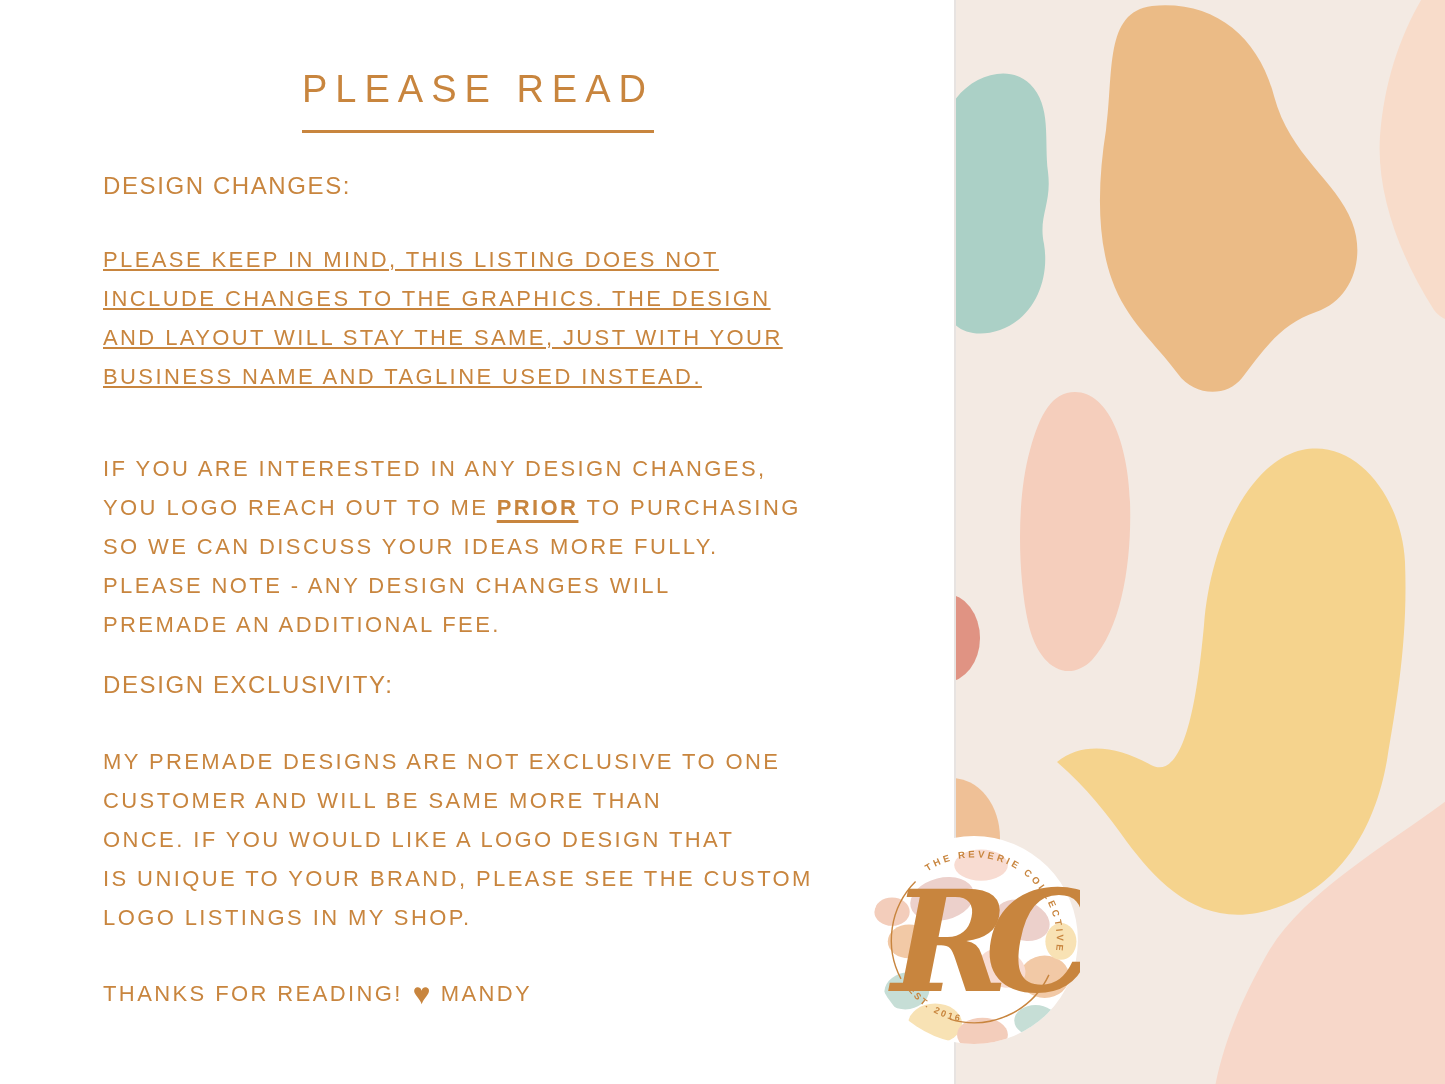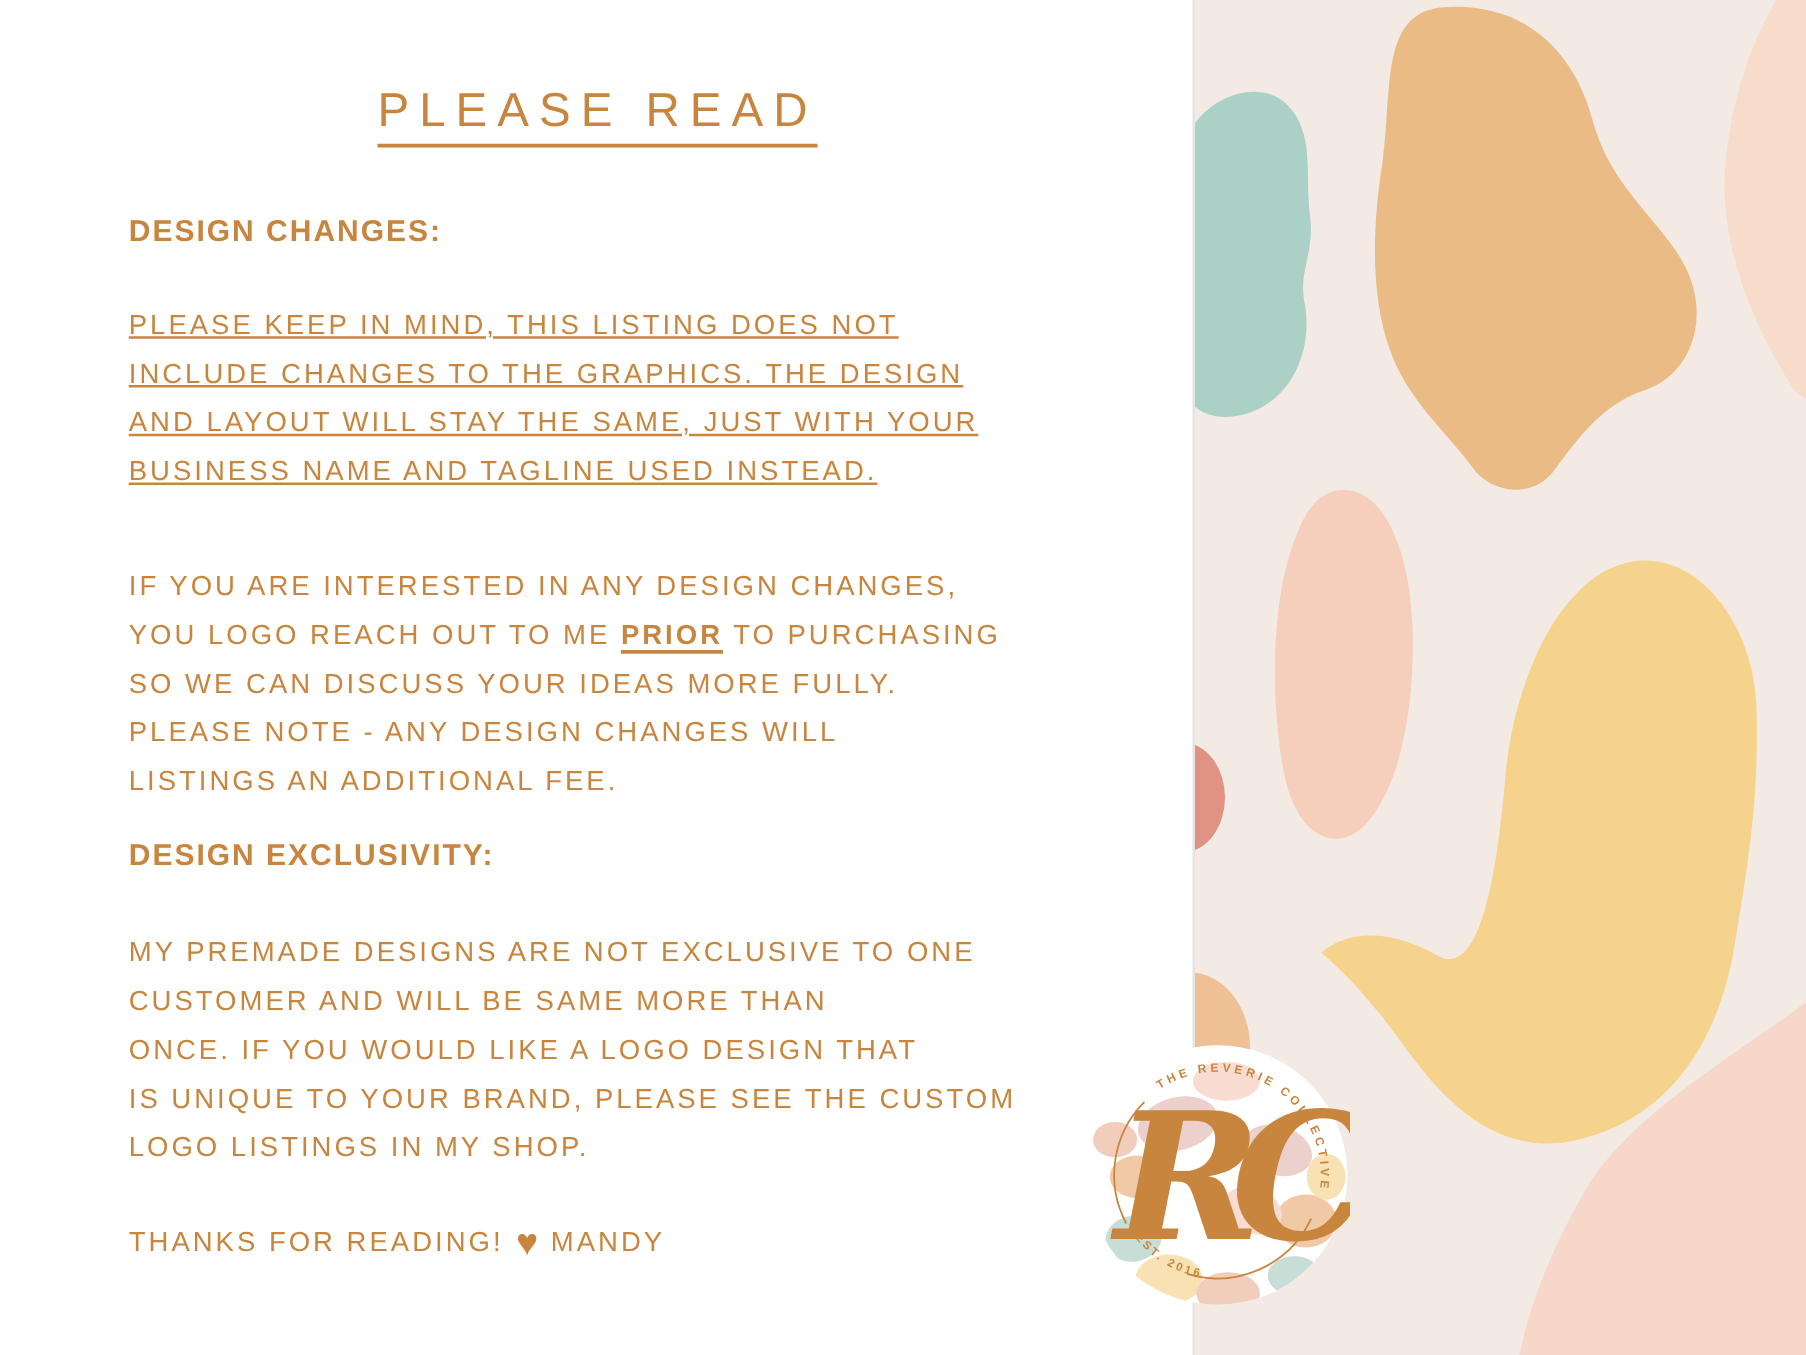--- a/index.html
+++ b/index.html
@@ -7,24 +7,24 @@
   body { width: 1445px; height: 1084px; background: #ffffff; font-family: "Liberation Sans", sans-serif; }
   .screen { position: relative; width: 1445px; height: 1084px; overflow: hidden; background: #ffffff; }
 
   
   .info-pane { position: absolute; left: 0; top: 0; width: 956px; height: 1084px; color: var(--accent); }
   .doc-title {
     position: absolute; top: 70px; left: 0; width: 956px; text-align: center;
     font-size: 38px; font-weight: 400; letter-spacing: 8px; line-height: 1; white-space: nowrap;
   }
   .doc-title .underlined {
-    display: inline-block; padding-bottom: 7px; border-bottom: 3px solid var(--accent);
+    display: inline-block; padding-bottom: 22px; border-bottom: 3px solid var(--accent);
   }
   .sec-heading {
-    position: absolute; left: 103px; font-size: 24px; font-weight: 700; letter-spacing: 1.6px; white-space: nowrap;
+    position: absolute; left: 103px; font-size: 24px; font-weight: 400; letter-spacing: 1.6px; white-space: nowrap;
   }
   .heading-1 { top: 172px; }
   .heading-2 { top: 671px; }
   .para { position: absolute; left: 103px; font-size: 22px; font-weight: 400; letter-spacing: 2.4px; line-height: 39px; white-space: nowrap; }
   .para-1 { top: 240px; text-decoration: underline; }
   .para-2 { top: 434px; margin-top: 15px; }
   .para-3 { top: 742px; }
   .emph { font-weight: 700; text-decoration: underline; text-underline-offset: 5px; text-decoration-thickness: 2.5px; }
   .thanks-line { position: absolute; left: 103px; top: 974px; font-size: 22px; letter-spacing: 2.4px; line-height: 39px; white-space: nowrap; }
   .heart { font-size: 30px; margin: 0 10px; vertical-align: -3px; letter-spacing: 0; display: inline-block; }
@@ -61,21 +61,21 @@
       <div>INCLUDE CHANGES TO THE GRAPHICS. THE DESIGN</div>
       <div>AND LAYOUT WILL STAY THE SAME, JUST WITH YOUR</div>
       <div>BUSINESS NAME AND TAGLINE USED INSTEAD.</div>
     </div>
 
     <div class="para para-2">
       <div>IF YOU ARE INTERESTED IN ANY DESIGN CHANGES,</div>
       <div><span>YOU LOGO REACH OUT TO ME </span><span class="emph">PRIOR</span><span> TO PURCHASING</span></div>
       <div>SO WE CAN DISCUSS YOUR IDEAS MORE FULLY.</div>
       <div>PLEASE NOTE - ANY DESIGN CHANGES WILL</div>
-      <div>LISTINGS AN ADDITIONAL FEE.</div>
+      <div>PREMADE AN ADDITIONAL FEE.</div>
     </div>
 
     <div class="sec-heading heading-2">DESIGN EXCLUSIVITY:</div>
 
     <div class="para para-3">
       <div>MY PREMADE DESIGNS ARE NOT EXCLUSIVE TO ONE</div>
       <div>CUSTOMER AND WILL BE SAME MORE THAN</div>
       <div>ONCE. IF YOU WOULD LIKE A LOGO DESIGN THAT</div>
       <div>IS UNIQUE TO YOUR BRAND, PLEASE SEE THE CUSTOM</div>
       <div>LOGO LISTINGS IN MY SHOP.</div>

